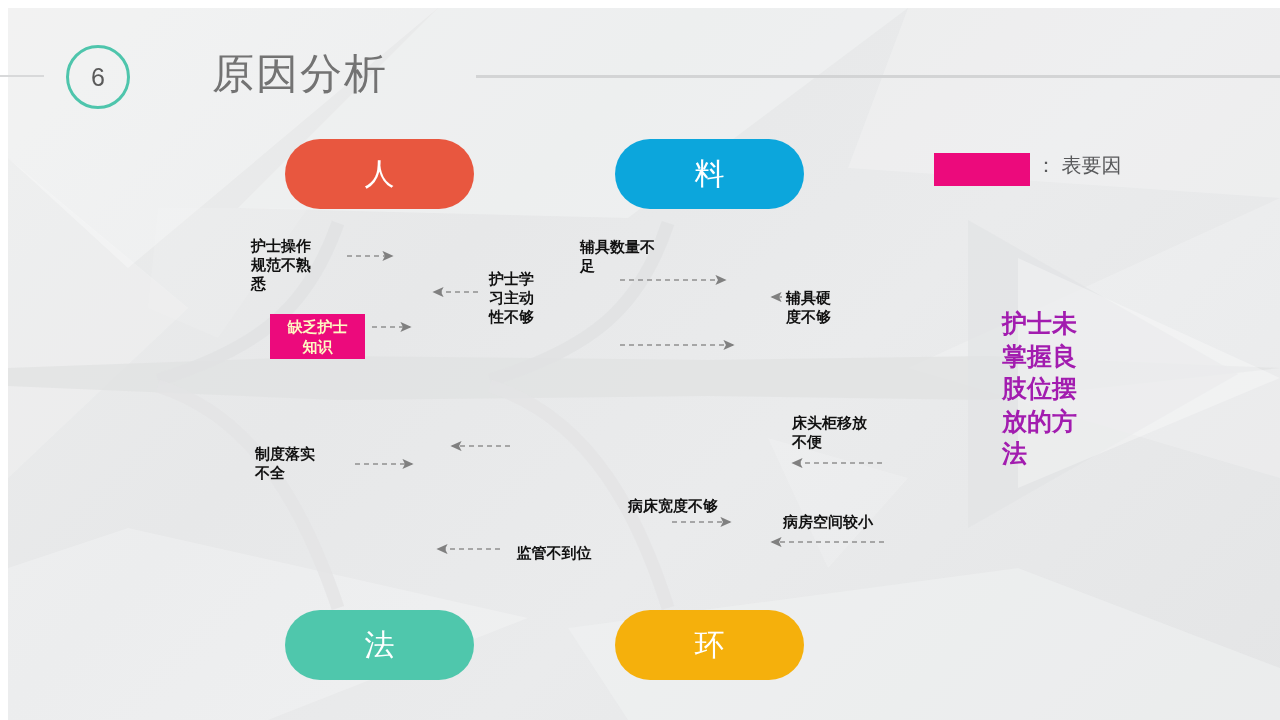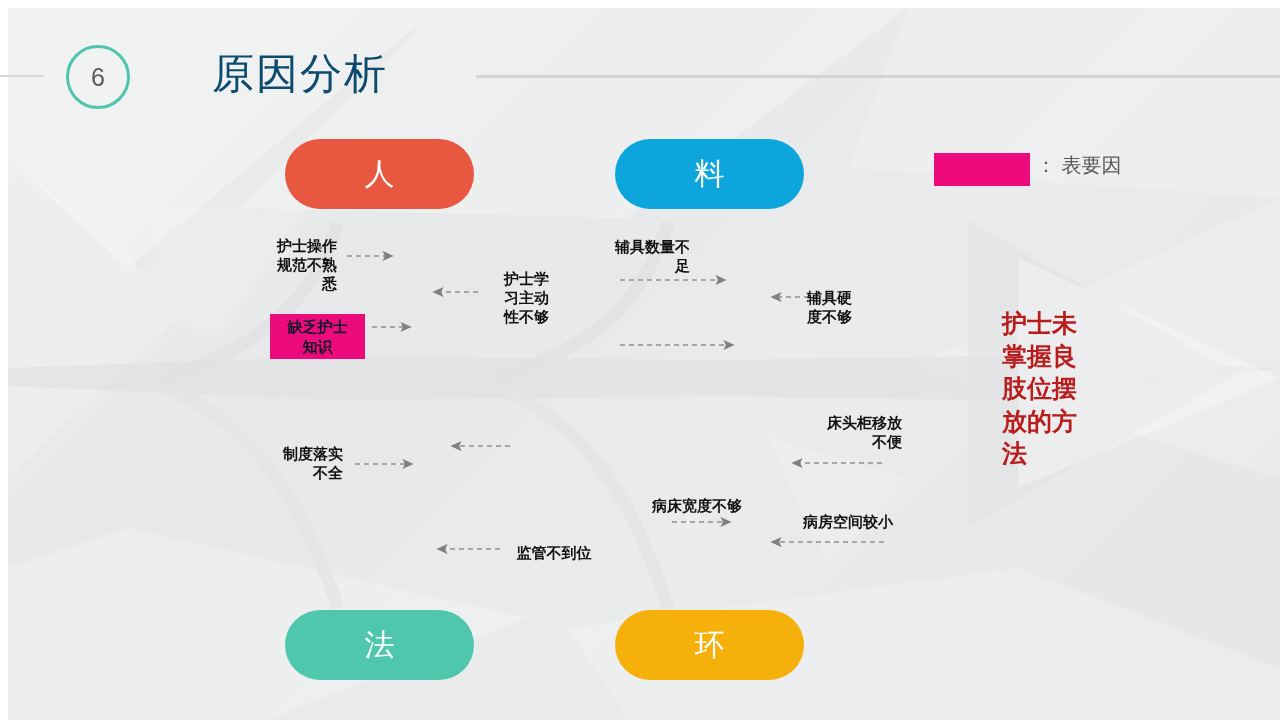--- a/index.html
+++ b/index.html
@@ -68,21 +68,21 @@
   #slide-number-text {
     font-size: 25px;
     color: #5a5a5a;
     line-height: 1;
   }
   #page-title {
     position: absolute;
     left: 212px;
     top: 46px;
     font-size: 42px;
-    color: #0c4a6e;
+    color: #737373;
     letter-spacing: 2px;
     white-space: nowrap;
   }
   
   .cat-box {
     position: absolute;
     border-radius: 44px;
     display: flex;
     align-items: center;
     justify-content: center;
@@ -110,48 +110,48 @@
     color: #58595b;
     white-space: nowrap;
   }
   
   .cause {
     position: absolute;
     font-size: 15px;
     font-weight: bold;
     color: #111111;
     line-height: 1.28;
-    text-align: right;
+    text-align: left;
     white-space: pre-line;
   }
   
   .cause-hl {
     position: absolute;
     background: #ec0a7c;
-    color: #0f172a;
+    color: #fef9c3;
     font-size: 15px;
     font-weight: bold;
     line-height: 1.3;
     text-align: center;
     display: flex;
     align-items: center;
     justify-content: center;
     white-space: pre-line;
     box-sizing: border-box;
     padding: 3px 4px;
   }
   
   #conclusion {
     position: absolute;
     left: 1002px;
     top: 307px;
     width: 92px;
     font-size: 25px;
     font-weight: bold;
-    color: #b91c1c;
+    color: #a21caf;
     line-height: 1.3;
     white-space: pre-line;
   }
   
   #arrows {
     position: absolute;
     left: 0; top: 0;
     width: 1280px;
     height: 720px;
     pointer-events: none;

